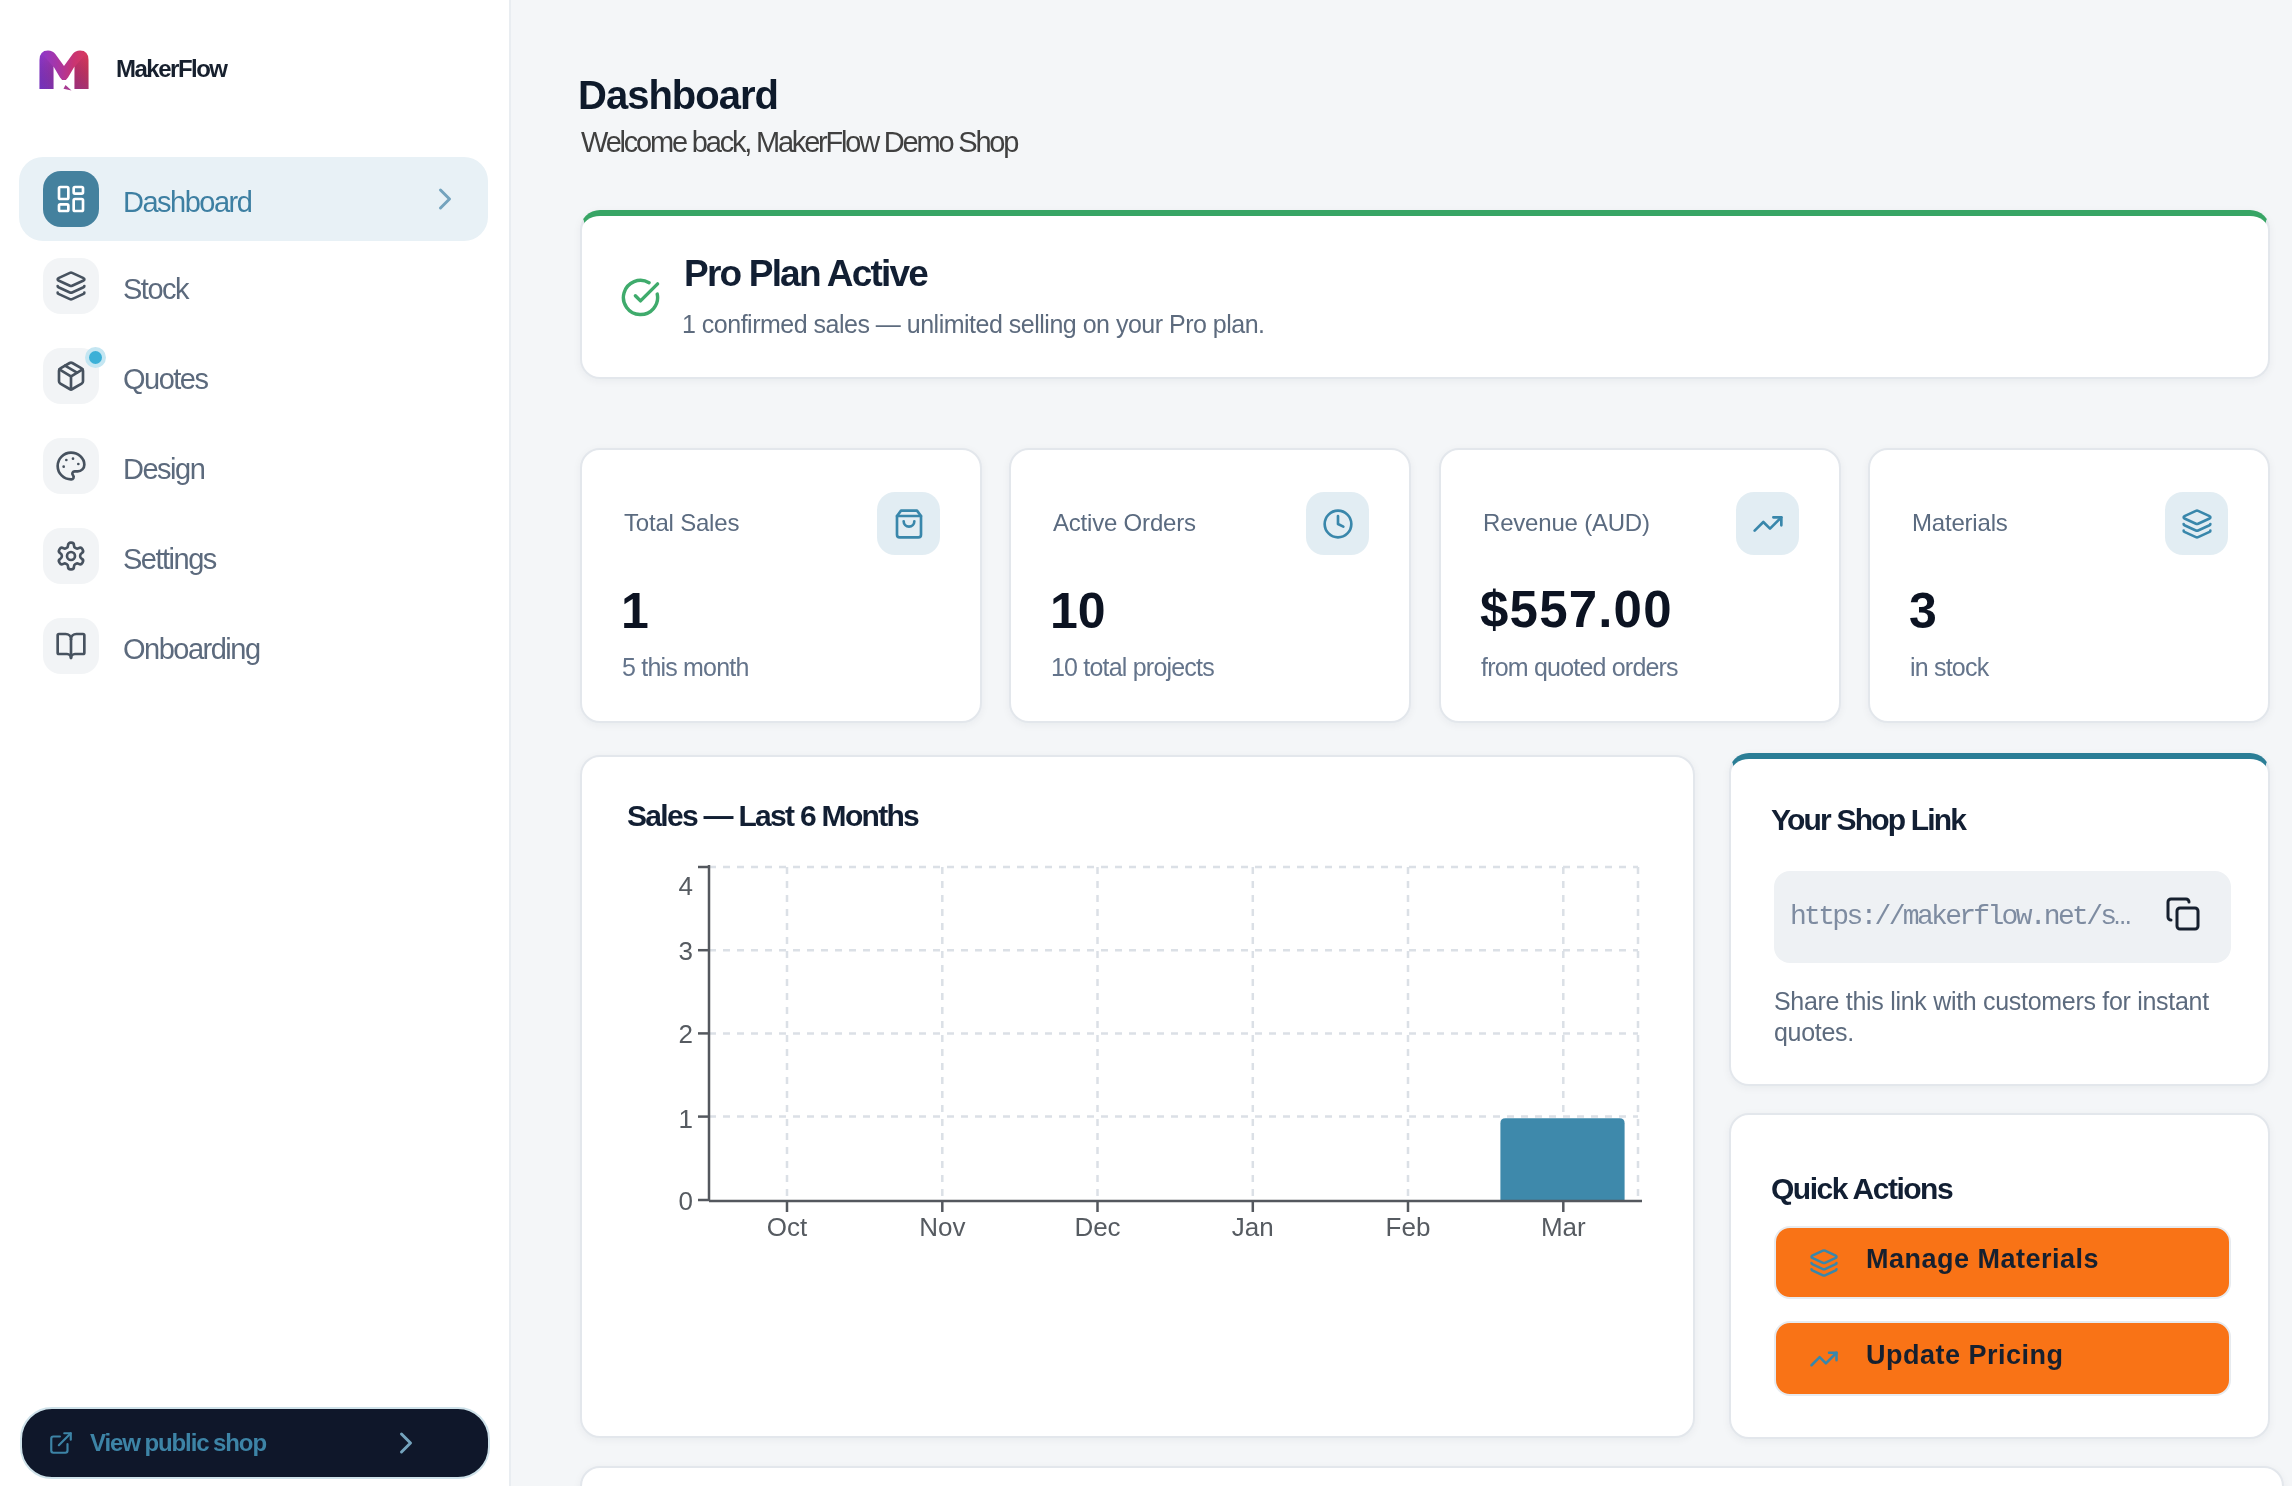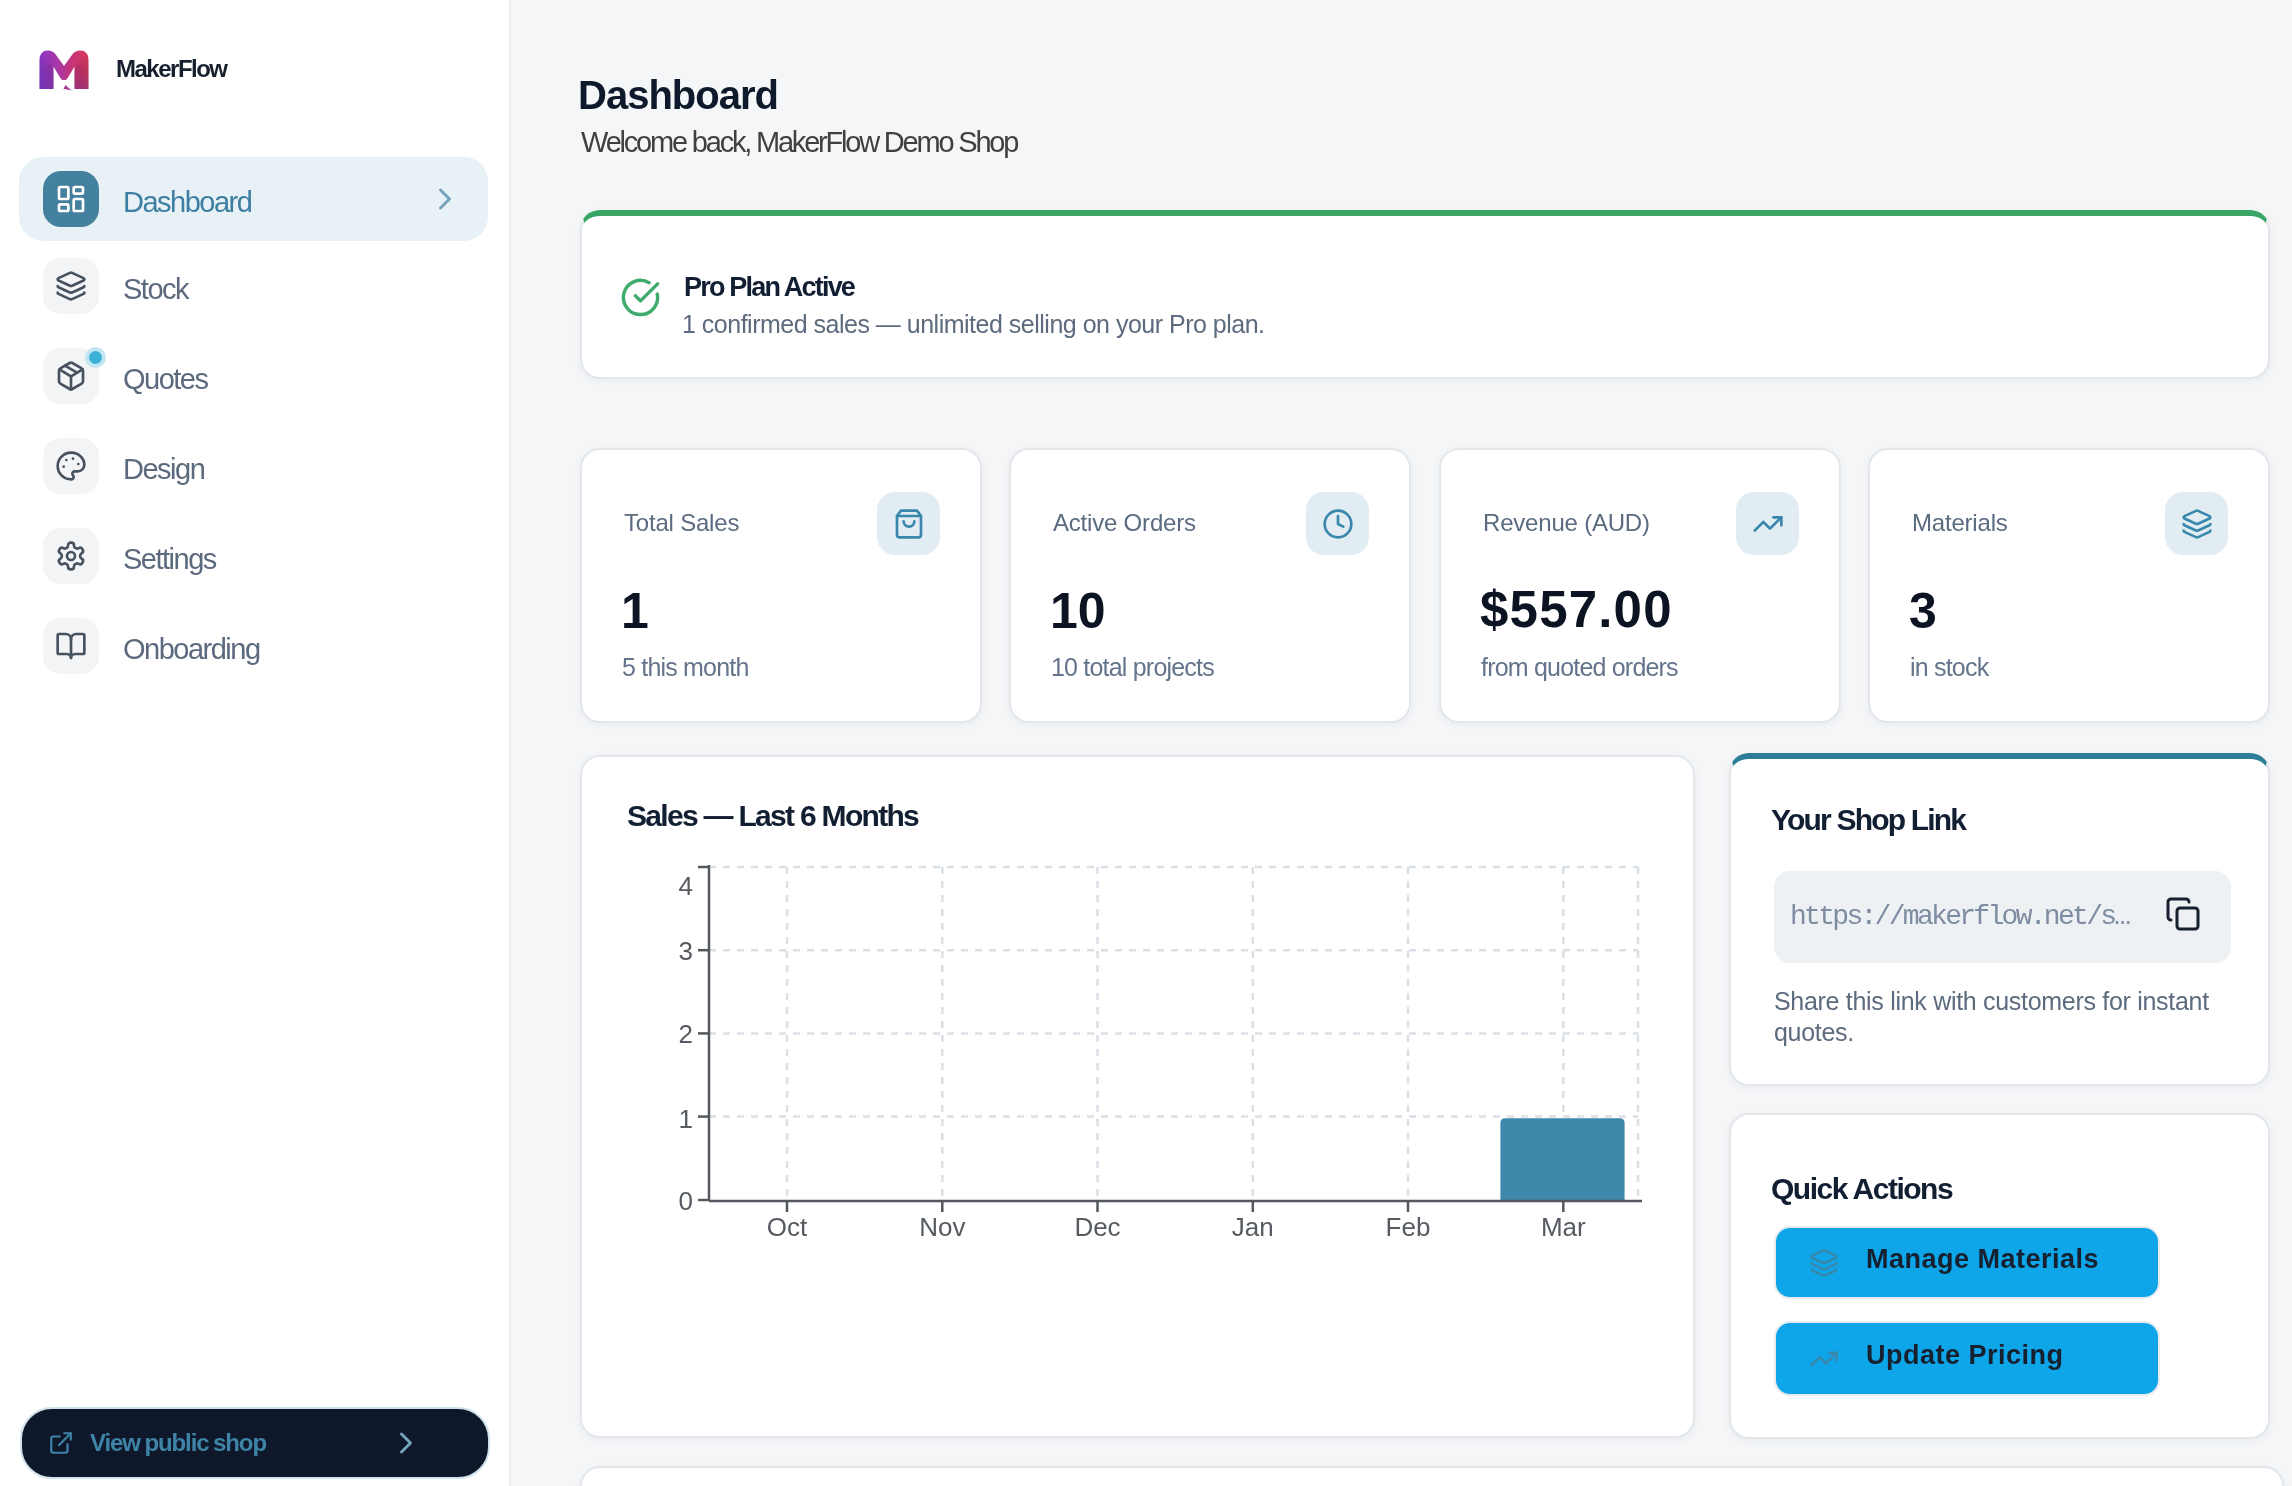--- a/index.html
+++ b/index.html
@@ -26,21 +26,21 @@
 #viewshop .vs-ch { position:absolute; left:366px; top:50%; transform:translateY(-50%); color:#74a3bd; }
 
 
 #h1 { position:absolute; left:578px; top:75px; font-size:40px; font-weight:bold; color:#0e1a2b; letter-spacing:-1px; line-height:1; }
 #sub { position:absolute; left:581px; top:128px; font-size:29px; color:#404040; letter-spacing:-2.2px; line-height:1; }
 .card { position:absolute; background:#fff; border:2px solid #e3e7ec; border-radius:20px; box-shadow:0 2px 8px rgba(20,30,50,.05); }
 
 
 #pro { left:580px; top:210px; width:1690px; height:169px; border-top:6px solid #38a565; }
 #pro .chk { position:absolute; left:38px; top:61px; color:#3fab6c; }
-#pro .t { position:absolute; left:102px; top:58px; font-size:27px; font-weight:bold; color:#121f33; letter-spacing:-1.8px; line-height:1; }
+#pro .t { position:absolute; left:102px; top:39px; font-size:37px; font-weight:bold; color:#121f33; letter-spacing:-1.8px; line-height:1; }
 #pro .s { position:absolute; left:100px; top:96px; font-size:25px; color:#5d6b7e; letter-spacing:-0.5px; line-height:1; }
 
 
 .stat { top:448px; width:402px; height:275px;text-align:center; }
 .stat .lb { position:absolute; left:42px; top:61px; font-size:24px; color:#5b6b80; letter-spacing:-0.2px; line-height:1; }
 .stat .ib { position:absolute; right:40px; top:42px; width:63px; height:63px; border-radius:18px; background:#e2edf3; color:#3987ab; display:flex; align-items:center; justify-content:center; }
 .stat .vl { position:absolute; left:39px; top:136px; font-size:50px; font-weight:bold; color:#0c1322; line-height:1; }
 .stat .sb { position:absolute; left:40px; top:205px; font-size:25px; color:#64748b; letter-spacing:-0.8px; line-height:1; }
 
 
@@ -50,21 +50,21 @@
 
 #shop { left:1729px; top:753px; width:541px; height:333px; border-top:6px solid #2b7e96; }
 #shop .t { position:absolute; left:40px; top:46px; font-size:30px; font-weight:bold; color:#121f33; letter-spacing:-1.8px; line-height:1; }
 #shop .inp { position:absolute; left:43px; top:112px; width:457px; height:92px; border-radius:16px; background:#eef1f4; }
 #shop .url { position:absolute; left:16px; top:50%; transform:translateY(-50%); font-family:"Liberation Mono", monospace; font-size:28px; color:#7e8ca1; letter-spacing:-2.7px; white-space:pre; line-height:1; }
 #shop .cp { position:absolute; right:30px; top:25px; color:#16202e; }
 #shop .sh { position:absolute; left:43px; top:227px; width:470px; font-size:25px; color:#5d6b7e; line-height:31px; letter-spacing:-0.3px; }
 
 #quick { left:1729px; top:1113px; width:541px; height:326px; }
 #quick .t { position:absolute; left:40px; top:43px; font-size:30px; font-weight:bold; color:#121f33; letter-spacing:-1.5px; line-height:1;margin-top:16px; }
-.qbtn { position:absolute; left:43px; width:386px; height:73px; background:#0ea5e9; border:2px solid #e7ebef; border-radius:16px; }
+.qbtn { position:absolute; left:43px; width:457px; height:73px; background:#f97316; border:2px solid #e7ebef; border-radius:16px; }
 .qbtn .qi { position:absolute; left:33px; top:50%; transform:translateY(-50%); color:#3987ab; }
 .qbtn .qt { position:absolute; left:90px; top:50%; transform:translateY(-50%); margin-top:-4px; font-size:27px; font-weight:bold; color:#16202f; letter-spacing:0.5px; line-height:1; }
 
 #bottom { left:580px; top:1466px; width:1704px; height:60px; }
 </style>
 </head>
 <body>
 
 <div id="sidebar">
   <svg id="logo" viewBox="0 0 52 45">

